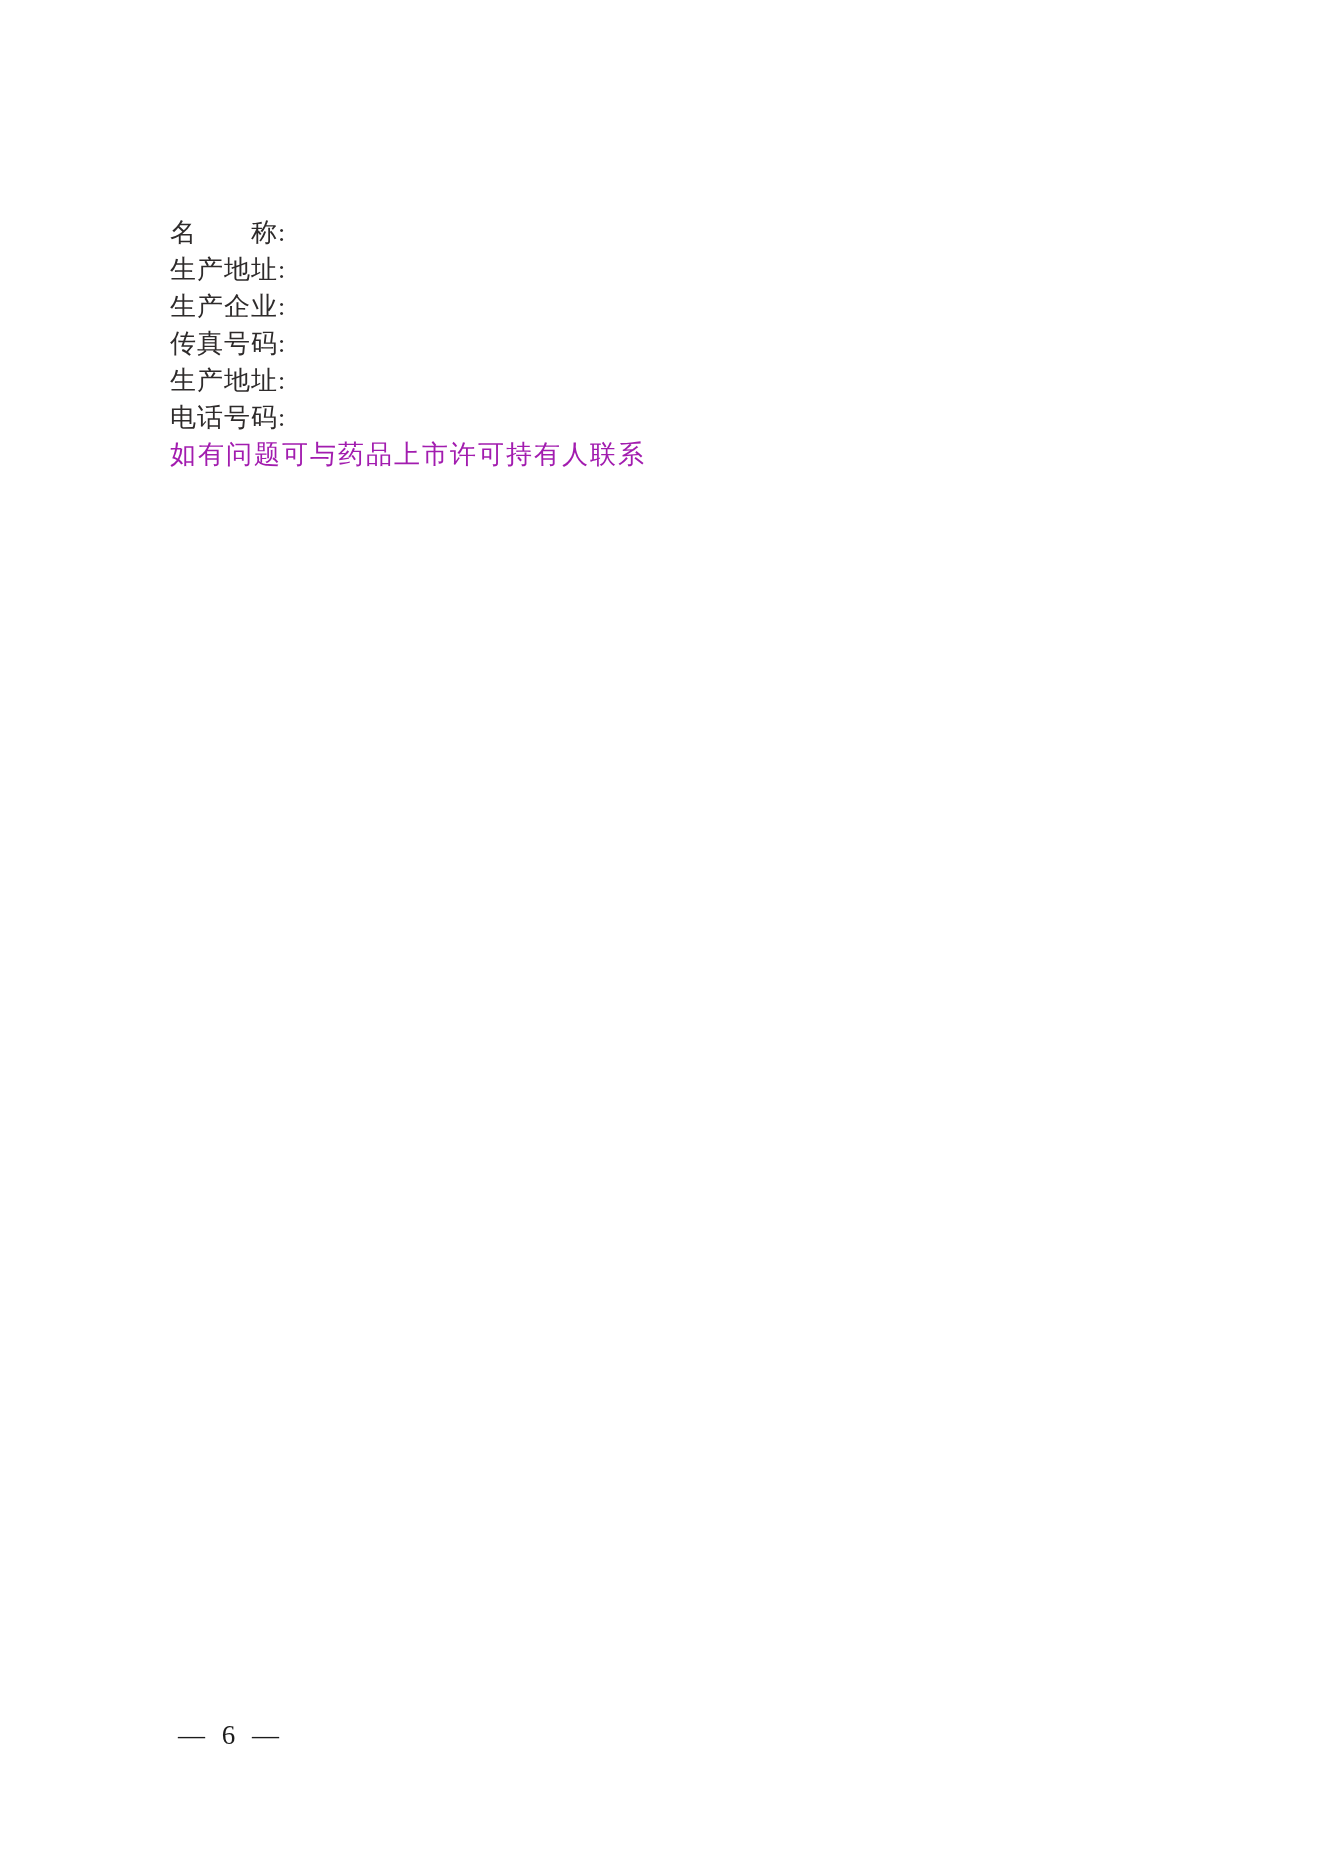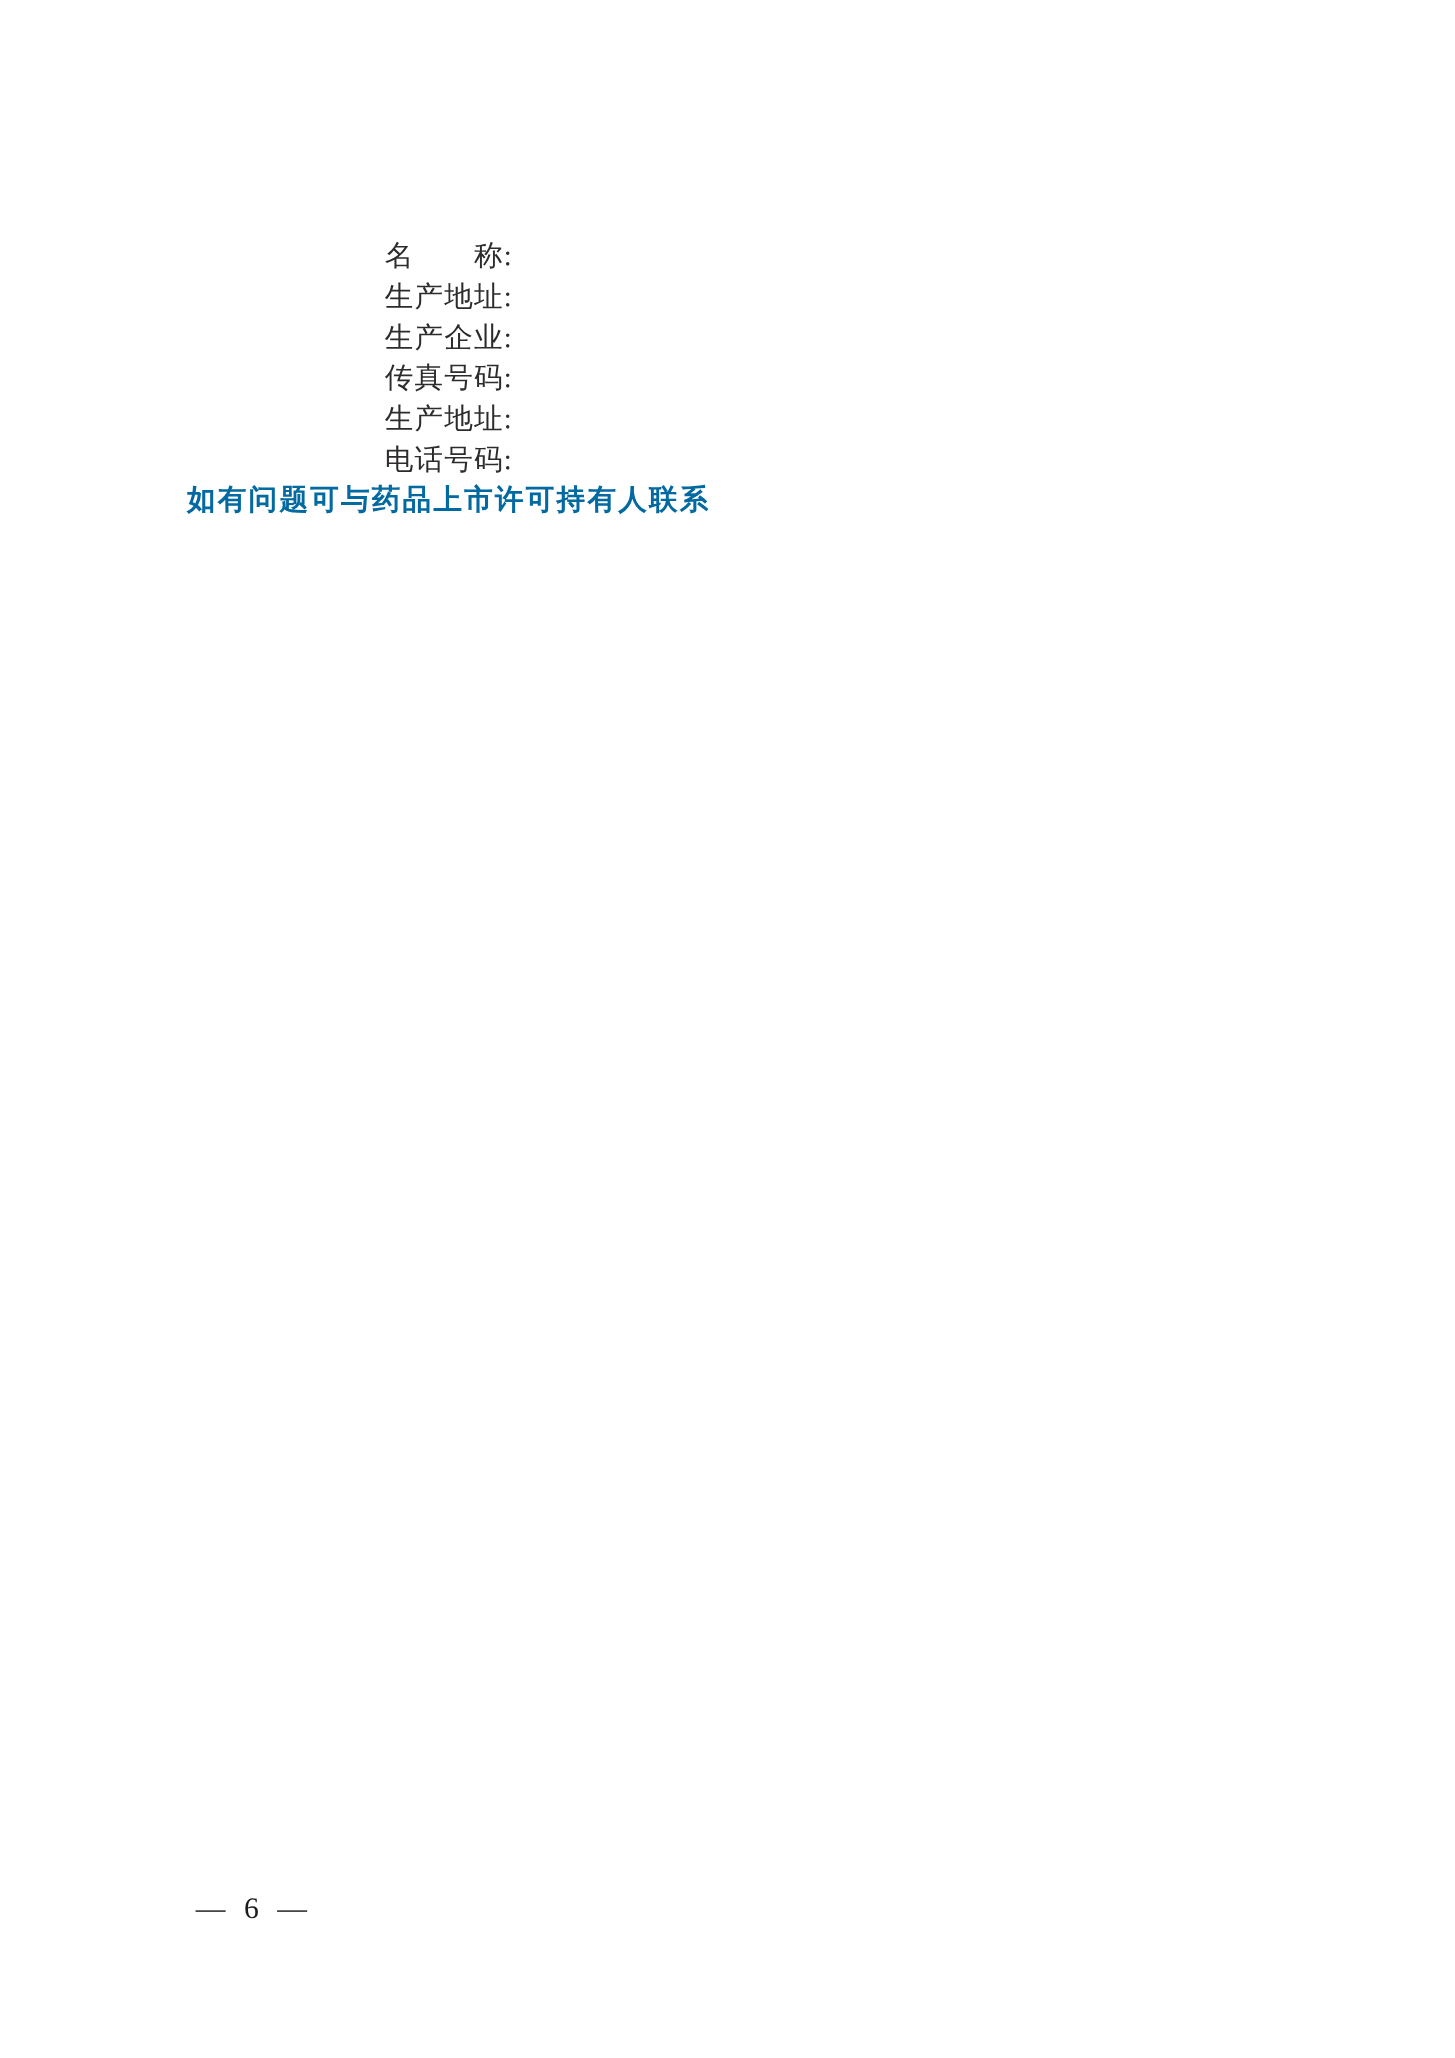--- a/index.html
+++ b/index.html
@@ -8,37 +8,36 @@
     background: #ffffff;
   }
   .page {
     position: relative;
     width: 1323px;
     height: 1871px;
     background: #ffffff;
     font-family: "Liberation Serif", "DejaVu Serif", serif;
     color: #2e2b2b;
     overflow: hidden;
-    text-align: center;
   }
   .content {
     position: absolute;
     left: 170px;
     top: 214px;
   }
   .line {
     margin: 0;
     font-size: 26px;
     line-height: 37px;
     white-space: pre;
     letter-spacing: 1px;
   }
   .line.bold {
-    font-weight: bold;
-    color: #0369a1;
+    font-weight: normal;
+    color: #a21caf;
     letter-spacing: 2px;
   }
   .footer {
     position: absolute;
     left: 178px;
     top: 1720px;
     font-size: 27px;
     color: #1c1c1c;
     word-spacing: 10px;
     white-space: pre;

